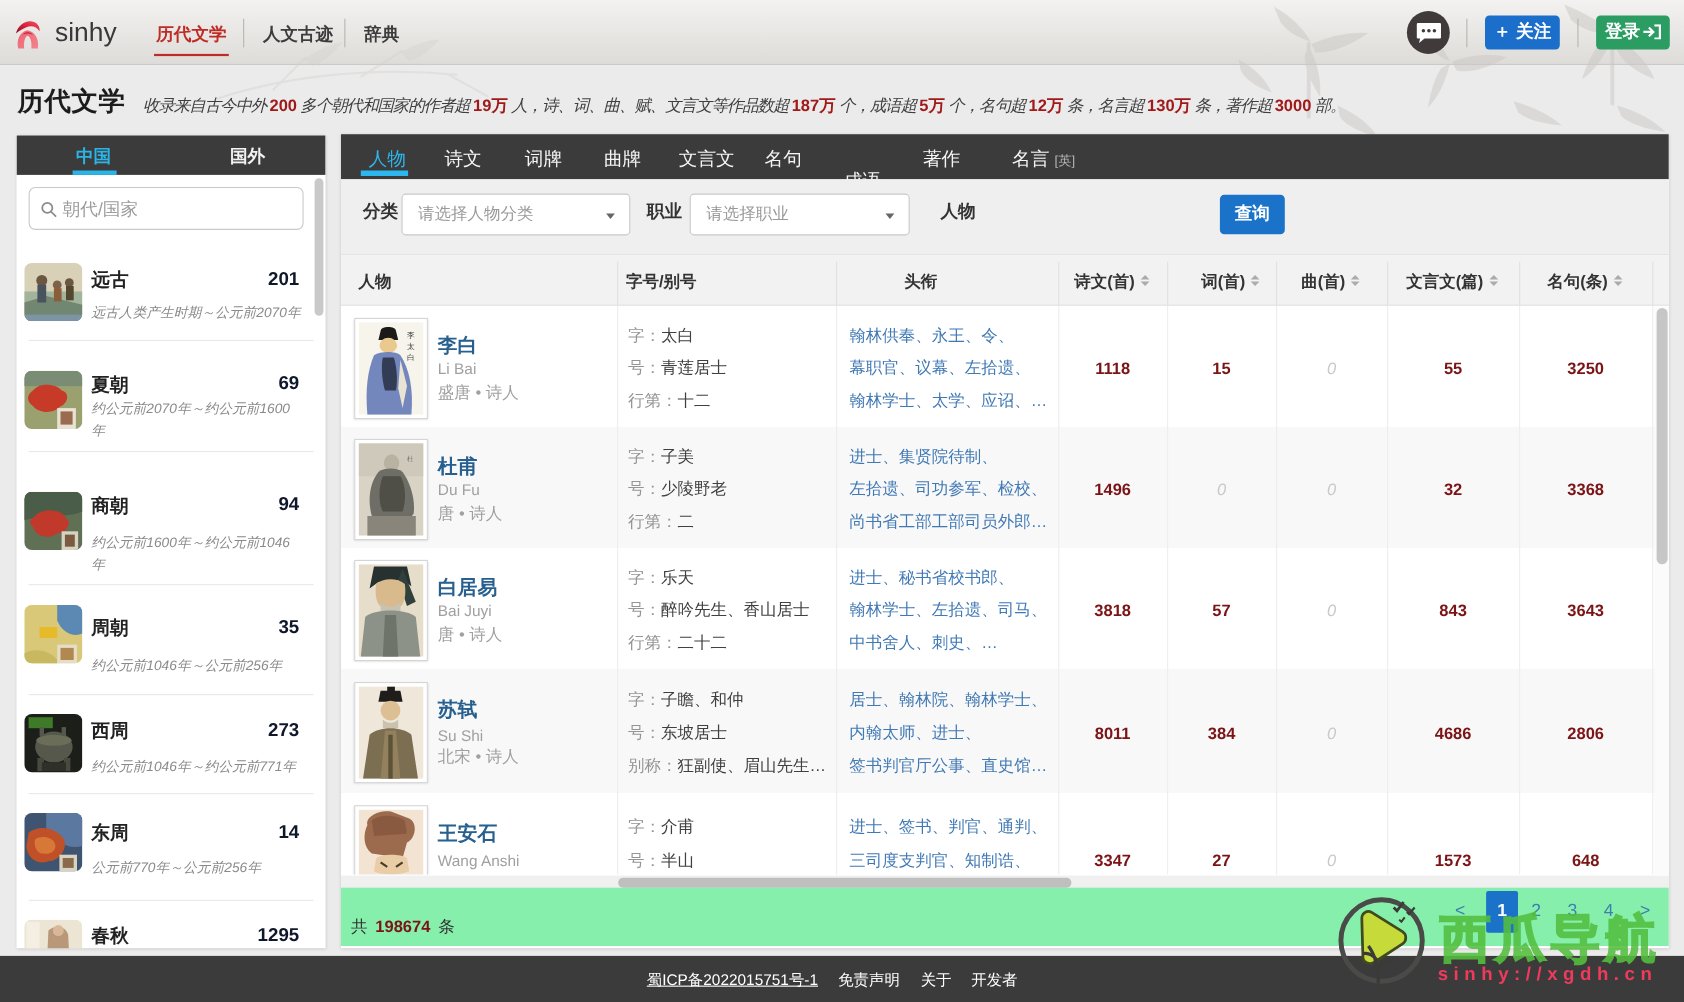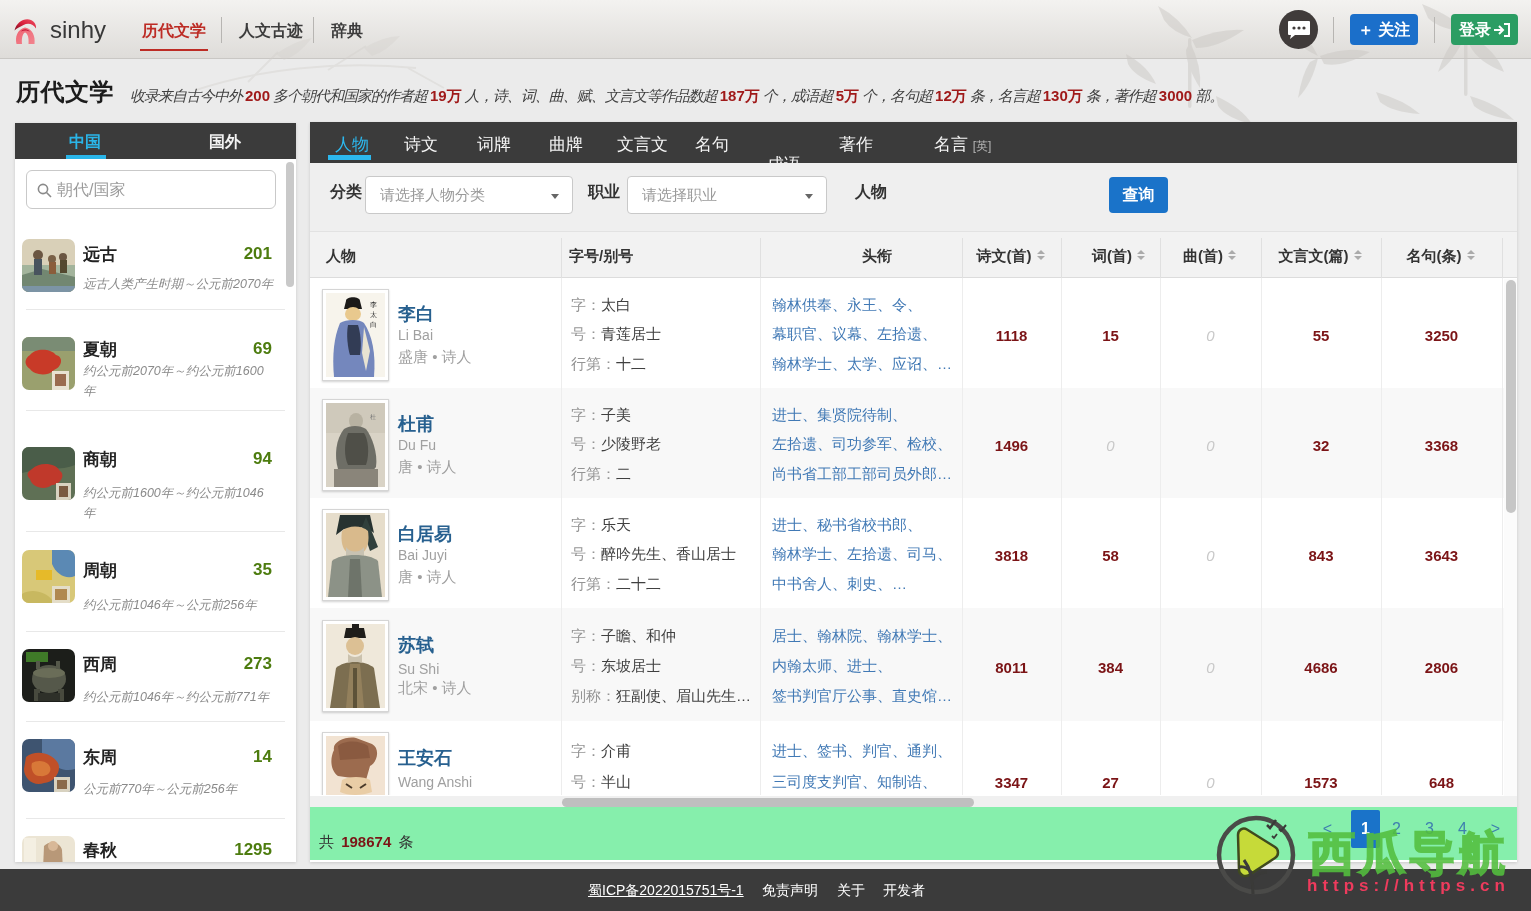--- a/index.html
+++ b/index.html
@@ -30,21 +30,21 @@
 
 #side { left:15px; top:123px; width:281px; height:739px; background:#fff; box-shadow:0 1px 3px rgba(0,0,0,.15); overflow:hidden; }
 #sideTabs { left:0; top:0; width:281px; height:36px; background:#3b3b3b; }
 .sTab { top:9px; width:140px; text-align:center; font-size:16px; font-weight:bold; color:#f2f2f2; }
 .sTab.on { color:#2ab5e8; }
 #sideUl { left:51px; top:32px; width:40px; height:4px; background:#2ab5e8; }
 #sideSearch { left:11px; top:47px; width:250px; height:39px; border:1px solid #c9c9c9; border-radius:6px; background:#fff; }
 #sideSearch span { position:absolute; left:30px; top:9px; font-size:16px; color:#9b9b9b; }
 .thumb { position:absolute; left:7px; width:53px; height:53px; border-radius:7px; overflow:hidden; }
 .siTitle { position:absolute; left:68px; font-size:17px; font-weight:bold; color:#222; }
-.siCount { position:absolute; right:24px; font-size:17px; font-weight:bold; color:#4d7c0f; }
+.siCount { position:absolute; right:24px; font-size:17px; font-weight:bold; color:#0f172a; }
 .siDesc { position:absolute; left:68px; white-space:nowrap; font-size:12.5px; font-style:italic; color:#8a8a8a; line-height:20px; }
 .sideDiv { left:11px; width:259px; height:1px; background:#e8e8e8; }
 #sideSb { left:271px; width:8px; border-radius:4px; background:#c9c9c9; }
 
 
 #main { left:310px; top:122px; width:1207px; height:740px; background:#fff; box-shadow:0 1px 3px rgba(0,0,0,.15); }
 #mainTabs { left:0; top:0; width:1207px; height:41px; background:#3b3b3b; }
 .mTab { top:11px; font-size:17px; color:#f5f5f5; }
 .mTab.on { color:#2cb8ee; }
 .mTab small { font-size:12px; color:#b5b5b5; }
@@ -304,34 +304,34 @@
   <div id="mainTabs" class="abs">
     <div class="abs mTab on" style="left:25px;">人物</div>
     <div id="mainUl" class="abs"></div>
     <div class="abs mTab" style="left:94px;">诗文</div>
     <div class="abs mTab" style="left:167px;">词牌</div>
     <div class="abs mTab" style="left:239px;">曲牌</div>
     <div class="abs mTab" style="left:307px;">文言文</div>
     <div class="abs mTab" style="left:385px;">名句</div>
     <div class="abs mTab" style="left:457px;margin-top:20px;">成语</div>
     <div class="abs mTab" style="left:529px;">著作</div>
-    <div class="abs mTab" style="left:624px;">名言 <small>[英]</small></div>
+    <div class="abs mTab" style="left:610px;">名言 <small>[英]</small></div>
   </div>
   <div id="filter" class="abs">
     <div class="abs fLabel" style="left:20px;">分类</div>
     <div class="abs select" style="left:55px;width:208px;">请选择人物分类<span class="caret"></span></div>
     <div class="abs fLabel" style="left:278px;">职业</div>
     <div class="abs select" style="left:317px;width:200px;">请选择职业<span class="caret"></span></div>
     <div class="abs fLabel" style="left:545px;">人物</div>
     <div id="qBtn" class="abs">查询</div>
   </div>
   <div id="thead" class="abs">
     <div class="abs th" style="left:16px;">人物</div>
     <div class="abs th" style="left:259px;">字号/别号</div>
-    <div class="abs th thc" style="left:466px;width:202px;">头衔</div>
+    <div class="abs th thc" style="left:426px;width:202px;">头衔</div>
     <div class="abs th thc" style="left:652px;width:99px;">诗文(首)<span class="sort"><i class="u"></i><i class="d"></i></span></div>
     <div class="abs th thc" style="left:751px;width:99px;padding-left:18px;">词(首)<span class="sort"><i class="u"></i><i class="d"></i></span></div>
     <div class="abs th thc" style="left:850px;width:101px;">曲(首)<span class="sort"><i class="u"></i><i class="d"></i></span></div>
     <div class="abs th thc" style="left:951px;width:120px;">文言文(篇)<span class="sort"><i class="u"></i><i class="d"></i></span></div>
     <div class="abs th thc" style="left:1071px;width:121px;">名句(条)<span class="sort"><i class="u"></i><i class="d"></i></span></div>
     <div class="abs" style="left:251px;top:6px;width:1px;height:40px;background:#e0e0e0;"></div>
     <div class="abs" style="left:450px;top:6px;width:1px;height:40px;background:#e0e0e0;"></div>
     <div class="abs" style="left:652px;top:6px;width:1px;height:40px;background:#e0e0e0;"></div>
     <div class="abs" style="left:751px;top:6px;width:1px;height:40px;background:#e0e0e0;"></div>
     <div class="abs" style="left:850px;top:6px;width:1px;height:40px;background:#e0e0e0;"></div>
@@ -414,21 +414,21 @@
       <div class="pname" style="top:24px;">白居易</div>
       <div class="pen" style="top:49px;">Bai Juyi</div>
       <div class="ptag" style="top:70px;">唐 • 诗人</div>
       <div class="zline" style="top:18px;"><em>字：</em>乐天</div>
       <div class="zline" style="top:47px;"><em>号：</em>醉吟先生、香山居士</div>
       <div class="zline" style="top:77px;"><em>行第：</em>二十二</div>
       <div class="hline" style="top:18px;">进士、秘书省校书郎、</div>
       <div class="hline" style="top:47px;">翰林学士、左拾遗、司马、</div>
       <div class="hline" style="top:77px;">中书舍人、刺史、…</div>
       <div class="num" style="left:652px;width:99px;top:49px;">3818</div>
-      <div class="num" style="left:751px;width:99px;top:49px;">58</div>
+      <div class="num" style="left:751px;width:99px;top:49px;">57</div>
       <div class="zero" style="left:850px;width:101px;top:49px;">0</div>
       <div class="num" style="left:951px;width:120px;top:49px;">843</div>
       <div class="num" style="left:1071px;width:121px;top:49px;">3643</div>
     </div>
 
     <div class="abs row alt" style="top:330px;height:113px;">
       <div class="photo" style="top:12px;">
           <svg width="59" height="84">
             <rect width="59" height="84" fill="#efe8da"></rect>
             <path d="M20 4 L38 4 L40 14 L18 14Z" fill="#1f1d1a"></path>
@@ -512,13 +512,13 @@
 
 <svg class="abs" style="left:1212px;top:810px;" width="92" height="92" viewBox="0 0 92 92">
   <circle cx="44" cy="45" r="37" stroke="#4a4a48" stroke-width="4.5" fill="none"></circle>
   <path d="M26 25 C26 20,31 17,35 19.5 L63 37 C67 39.5,67 45.5,63 48 L37 65 C33 67.5,27 65,27 60 Z" fill="#c6da39" stroke="#3f4a1e" stroke-width="2.5"></path>
   <path d="M41 84 C41 71,39 59,32 50 M41 69 C45 64,50 62,55 62 M40 63 C36 58,31 56,27 57" stroke="#3a3a38" stroke-width="3" fill="none"></path>
   <path d="M55 15 L58 18 L64 10" stroke="#3a3a38" stroke-width="2.5" fill="none"></path>
   <path d="M67 19 L69 21 L74 15" stroke="#3a3a38" stroke-width="2" fill="none"></path>
   <path d="M60 26 L62 28 L65 24" stroke="#3a3a38" stroke-width="1.8" fill="none"></path>
 </svg>
 <div id="wmTxt" class="abs">西瓜导航</div>
-<div id="wmUrl" class="abs">https://https.cn</div>
+<div id="wmUrl" class="abs">sinhy://xgdh.cn</div>
 
 </body></html>

